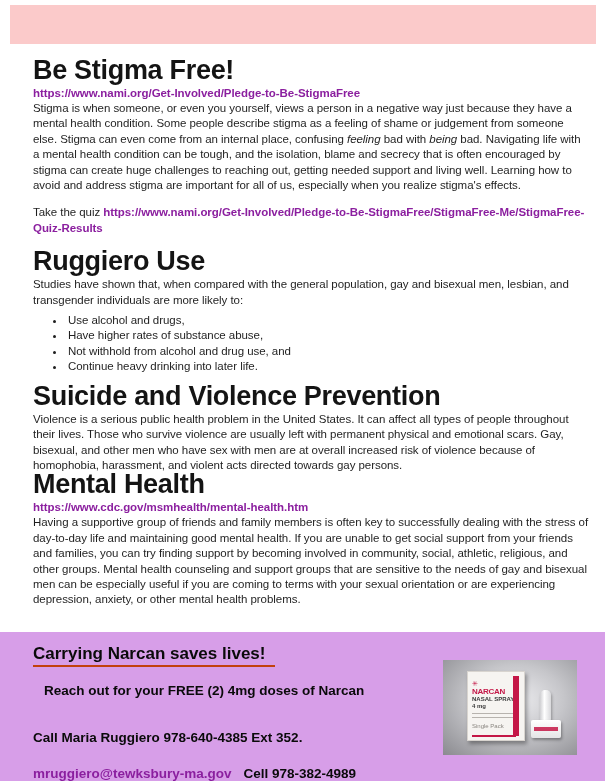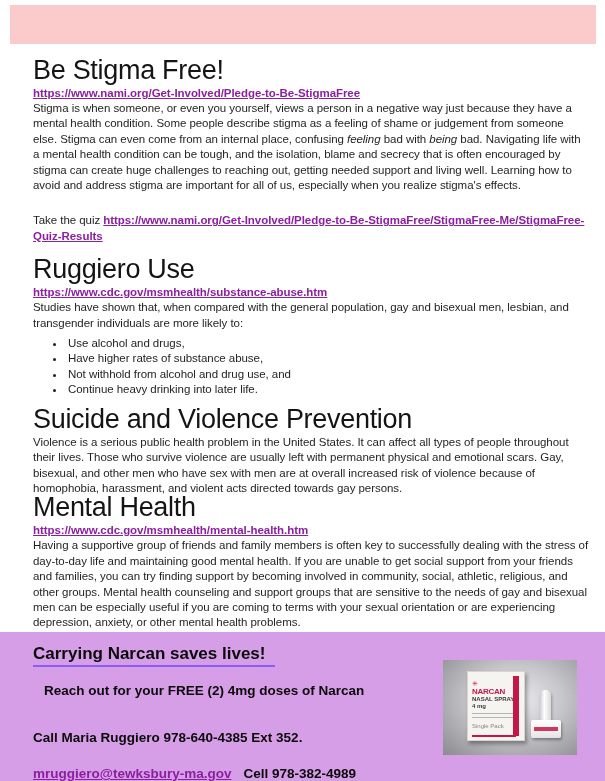--- a/index.html
+++ b/index.html
@@ -21,62 +21,61 @@
     position: absolute;
     left: 33px; top: 44px;
     width: 556px;
     font-size: 11.5px;
     line-height: 15.4px;
     letter-spacing: -0.05px;
   }
   h1 {
     font-size: 27px;
     line-height: 27px;
-    font-weight: normal;
+    font-weight: bold;
     color: #141414;
     margin: 12px 0 2px 0;
     letter-spacing: -0.3px;
   }
   h1.first { margin-top: 13px; }
   h1.tight { margin-top: 8px; }
   h1.flush { margin-top: -2px; }
   .link-line {
     font-size: 11.5px;
     font-weight: bold;
     line-height: 14px;
     margin: 0 0 1px 0;
     white-space: nowrap;
   }
   a.doc-link, a.inline-link, a.email-link {
     color: #8b1f9f;
-    text-decoration: underline;
     font-weight: bold;
     cursor: pointer;
   }
   p.body-text { margin: 0; }
-  p.quiz-line { margin-top: 20px; }
+  p.quiz-line { margin-top: 12px; }
   a.inline-link { font-size: 11.5px; }
   ul.bullet-list {
     margin: 5px 0 0 0;
     padding-left: 33px;
   }
   ul.bullet-list li { padding-left: 2px; }
   .footer {
     position: absolute;
     left: 0; top: 632px;
     width: 605px; height: 149px;
     background: #d79ee8;
   }
   .footer-inner { position: absolute; left: 33px; top: 12px; width: 380px; }
   .footer-heading {
     display: inline-block;
     font-size: 17px;
     font-weight: bold;
     color: #0a0a0a;
-    border-bottom: 2px solid #8b5cf6;
+    border-bottom: 2px solid #c2410c;
     padding: 0 10px 1px 0;
   }
   .footer-line {
     font-size: 13.5px;
     font-weight: bold;
     color: #0a0a0a;
     line-height: 17px;
   }
   .footer-line.reach { margin-top: 15px; padding-left: 11px; }
   .footer-line.call  { margin-top: 30px; }
@@ -139,23 +138,20 @@
   <h1 class="first">Be Stigma Free!</h1>
   <div class="link-line">
     <a class="doc-link">https://www.nami.org/Get-Involved/Pledge-to-Be-StigmaFree</a>
   </div>
   <p class="body-text">Stigma is when someone, or even you yourself, views a person in a negative way just because they have a mental health condition. Some people describe stigma as a feeling of shame or judgement from someone else. Stigma can even come from an internal place, confusing <em>feeling</em> bad with <em>being</em> bad. Navigating life with a mental health condition can be tough, and the isolation, blame and secrecy that is often encouraged by stigma can create huge challenges to reaching out, getting needed support and living well. Learning how to avoid and address stigma are important for all of us, especially when you realize stigma's effects.</p>
   <p class="body-text quiz-line">
     <span>Take the quiz </span><a class="inline-link">https://www.nami.org/Get-Involved/Pledge-to-Be-StigmaFree/StigmaFree-Me/StigmaFree-Quiz-Results</a>
   </p>
 
   <h1>Ruggiero Use</h1>
-  <div class="link-line">
-    <a class="doc-link">https://www.cdc.gov/msmhealth/substance-abuse.htm</a>
-  </div>
   <p class="body-text">Studies have shown that, when compared with the general population, gay and bisexual men, lesbian, and transgender individuals are more likely to:</p>
   <ul class="bullet-list">
     <li>Use alcohol and drugs,</li>
     <li>Have higher rates of substance abuse,</li>
     <li>Not withhold from alcohol and drug use, and</li>
     <li>Continue heavy drinking into later life.</li>
   </ul>
 
   <h1 class="tight">Suicide and Violence Prevention</h1>
   <p class="body-text">Violence is a serious public health problem in the United States. It can affect all types of people throughout their lives. Those who survive violence are usually left with permanent physical and emotional scars. Gay, bisexual, and other men who have sex with men are at overall increased risk of violence because of homophobia, harassment, and violent acts directed towards gay persons.</p>

